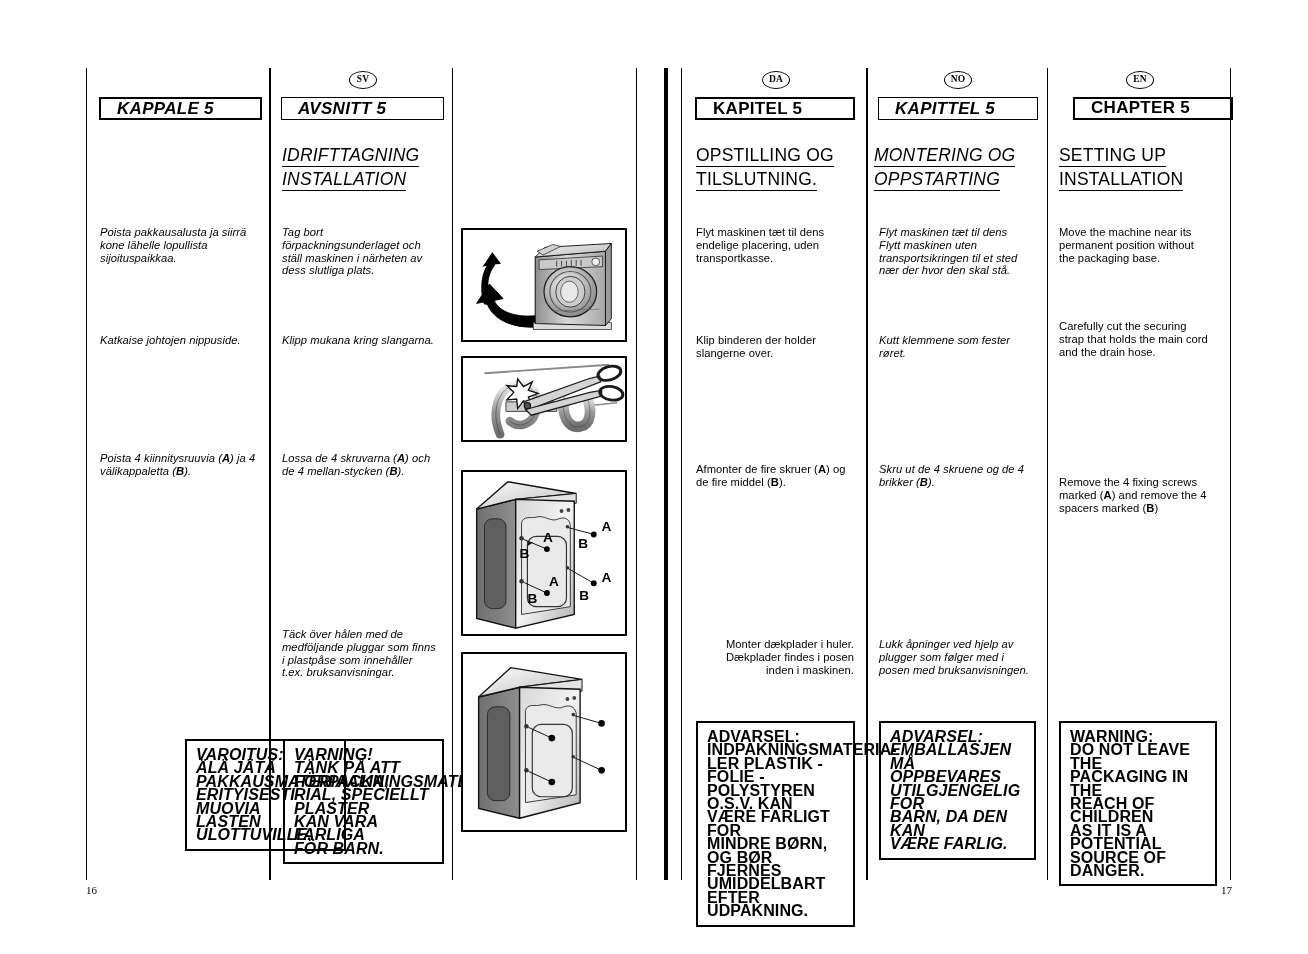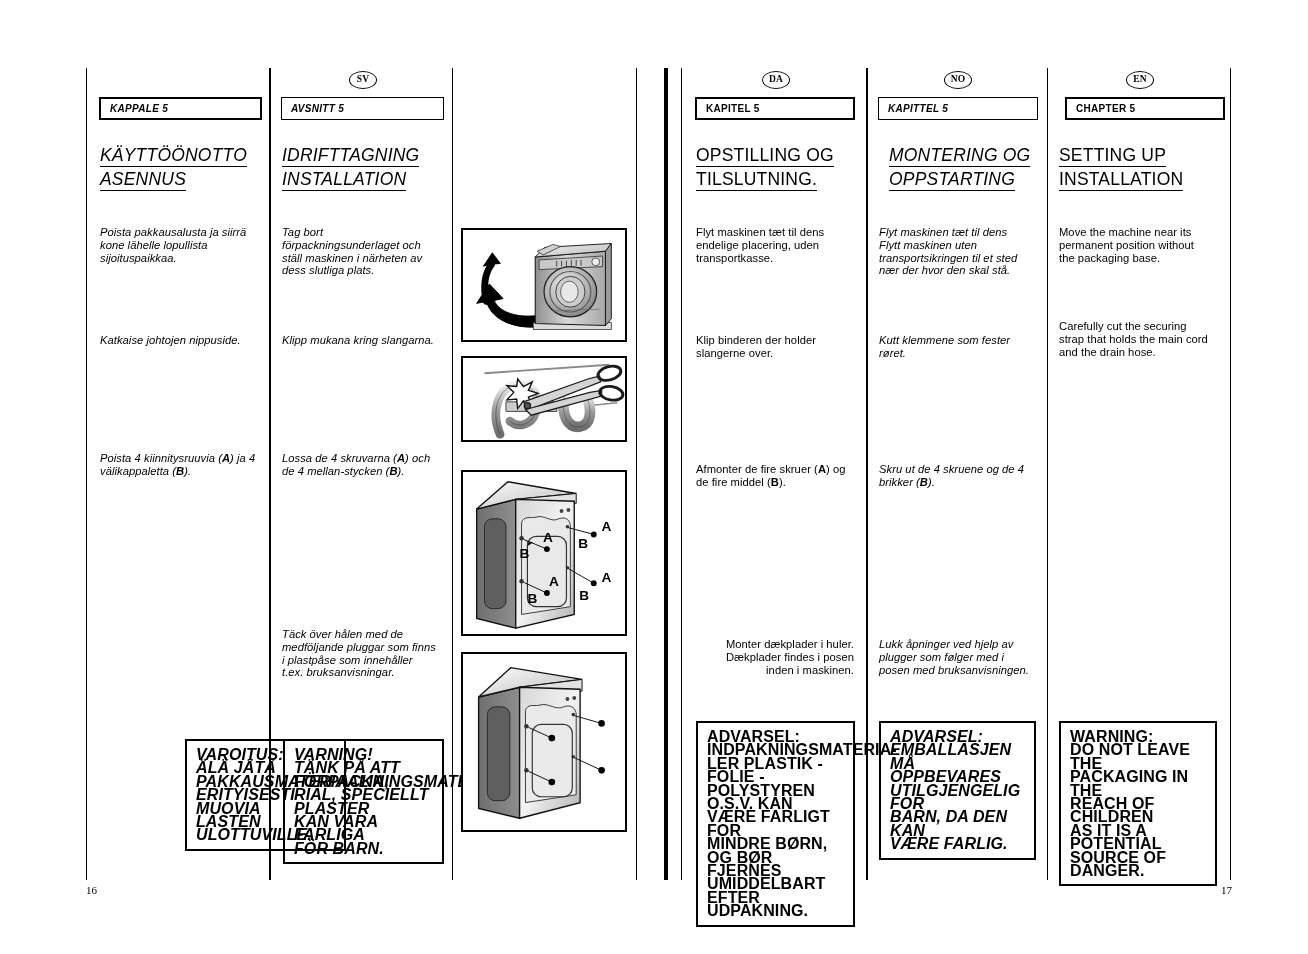--- a/index.html
+++ b/index.html
@@ -32,22 +32,23 @@
 
   .chapbox{
     position:absolute;top:97px;
     border:2px solid #000;
     height:23px;
     display:flex;align-items:center;
     padding-left:9px;
     box-sizing:border-box;
   }
   .chapbox span{
-    font-size:10px;font-weight:bold;font-style:italic;
+    font-size:17px;font-weight:bold;font-style:italic;
     letter-spacing:.3px;
+    margin-left:7px;
   }
   .chapbox.upright span{font-style:normal;}
 
   .heading{
     position:absolute;top:145px;
     font-size:17.5px;line-height:20px;
     letter-spacing:.2px;
     font-style:italic;
   }
   .heading.upright{font-style:normal;}
@@ -106,24 +107,20 @@
   <div class="rule thin" style="left:636px;top:68px;height:812px;"></div>
   <div class="rule thick" style="left:664px;top:68px;height:812px;"></div>
   <div class="rule thin" style="left:681px;top:68px;height:812px;"></div>
   <div class="rule med" style="left:866px;top:68px;height:812px;"></div>
   <div class="rule thin" style="left:1047px;top:68px;height:812px;"></div>
   <div class="rule thin" style="left:1230px;top:68px;height:812px;"></div>
 
   <div class="col" style="left:86px;width:183px;">
     <div class="chapbox" style="left:13px;width:163px;">
       <span>KAPPALE 5</span>
-    </div>
-    <div class="heading" style="left:14px;">
-      <span class="ln">KÄYTTÖÖNOTTO</span>
-      <span class="ln">ASENNUS</span>
     </div>
     <div class="para" style="left:14px;top:226px;width:155px;">Poista pakkausalusta ja siirrä kone lähelle lopullista sijoituspaikkaa.</div>
     <div class="para" style="left:14px;top:334px;width:155px;">Katkaise johtojen nippuside.</div>
     <div class="para" style="left:14px;top:452px;width:160px;">Poista  4 kiinnitysruuvia (<b>A</b>) ja 4 välikappaletta (<b>B</b>).</div>
     <div class="warnbox" style="left:99px;top:739px;width:161px;">
       <div>VAROITUS:</div>
       <div>ÄLÄ JÄTÄ</div>
       <div>PAKKAUSMATERIAALIA,</div>
       <div>ERITYISESTI MUOVIA</div>
       <div>LASTEN ULOTTUVILLE.</div>
@@ -368,49 +365,50 @@
       <div>FJERNES UMIDDELBART</div>
       <div>EFTER UDPAKNING.</div>
     </div>
   </div>
 
   <div class="col" style="left:866px;width:181px;">
     <div class="badge" style="top:71px;left:92px;">NO</div>
     <div class="chapbox" style="left:12px;width:160px;border-width:1.6px;">
       <span>KAPITTEL 5</span>
     </div>
-    <div class="heading" style="left:23px;">
+    <div class="heading" style="left:8px;">
       <span class="ln">MONTERING OG</span>
       <span class="ln">OPPSTARTING</span>
     </div>
     <div class="para" style="left:13px;top:226px;width:152px;">Flyt maskinen tæt til dens Flytt maskinen uten transportsikringen til et sted nær der hvor den skal stå.</div>
     <div class="para" style="left:13px;top:334px;width:152px;">Kutt klemmene som fester røret.</div>
     <div class="para" style="left:13px;top:463px;width:155px;">Skru ut de 4 skruene og de 4 brikker (<b>B</b>).</div>
     <div class="para" style="left:13px;top:638px;width:152px;">Lukk åpninger ved hjelp av plugger som følger med i posen med bruksanvisningen.</div>
     <div class="warnbox" style="left:13px;top:721px;width:157px;">
       <div>ADVARSEL:</div>
       <div>EMBALLASJEN MÅ</div>
       <div>OPPBEVARES</div>
       <div>UTILGJENGELIG FOR</div>
       <div>BARN, DA DEN KAN</div>
       <div>VÆRE FARLIG.</div>
     </div>
   </div>
 
   <div class="col" style="left:1047px;width:183px;">
     <div class="badge" style="top:71px;left:93px;">EN</div>
-    <div class="chapbox upright" style="left:18px;width:160px;">
+    <div class="chapbox upright" style="left:26px;width:160px;align-items:flex-end;">
       <span>CHAPTER 5</span>
     </div>
     <div class="heading upright" style="left:12px;">
       <span class="ln">SETTING UP</span>
       <span class="ln">INSTALLATION</span>
     </div>
     <div class="para upright" style="left:12px;top:226px;width:152px;">Move the machine near its permanent position without the packaging base.</div>
     <div class="para upright" style="left:12px;top:320px;width:152px;">Carefully cut the securing strap that holds the main cord and the drain hose.</div>
+    <div class="para upright" style="left:12px;top:476px;width:157px;">Remove the 4 fixing screws marked (<b>A</b>) and remove the 4 spacers marked (<b>B</b>)</div>
     <div class="warnbox upright" style="left:12px;top:721px;width:158px;">
       <div>WARNING:</div>
       <div>DO NOT LEAVE THE</div>
       <div>PACKAGING IN THE</div>
       <div>REACH OF CHILDREN</div>
       <div>AS IT IS A POTENTIAL</div>
       <div>SOURCE OF DANGER.</div>
     </div>
   </div>
 

